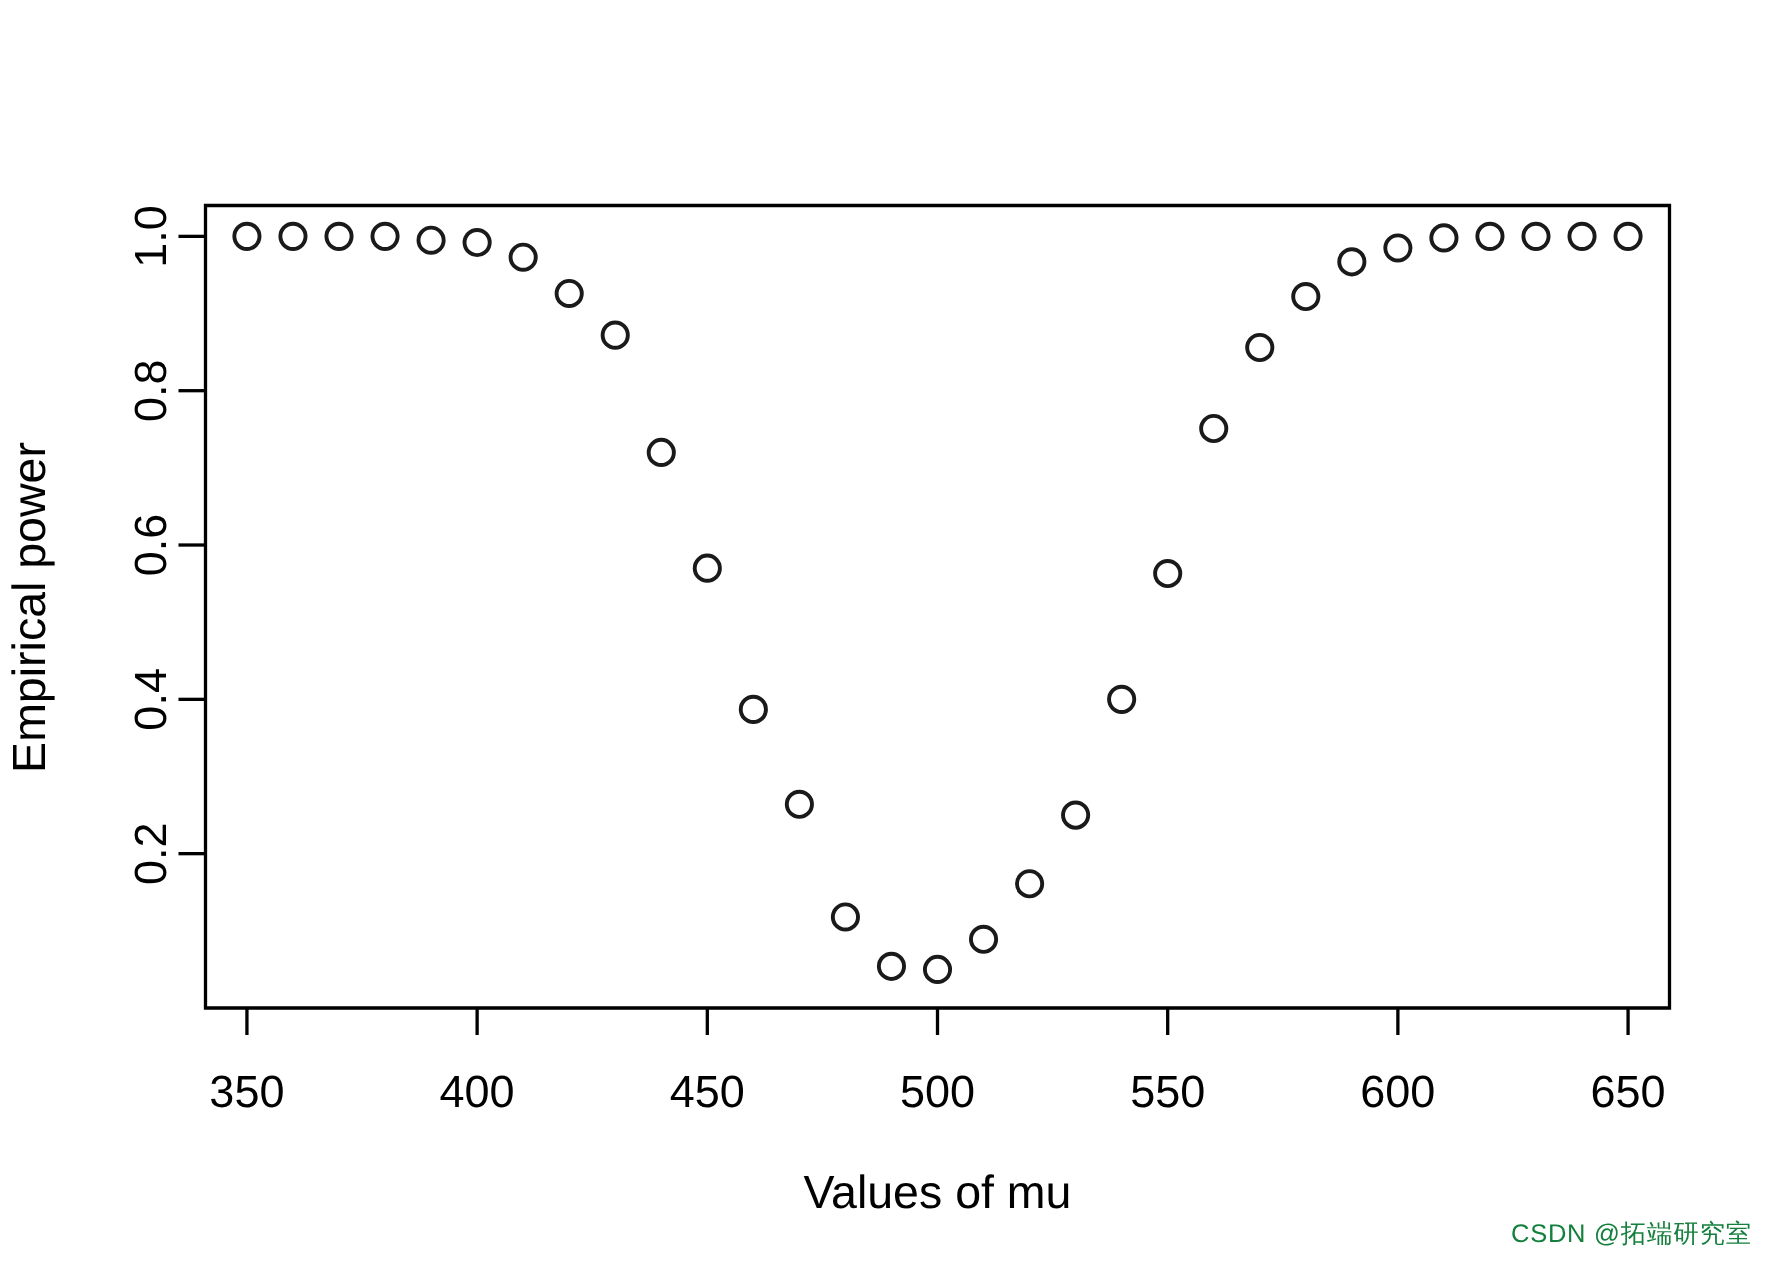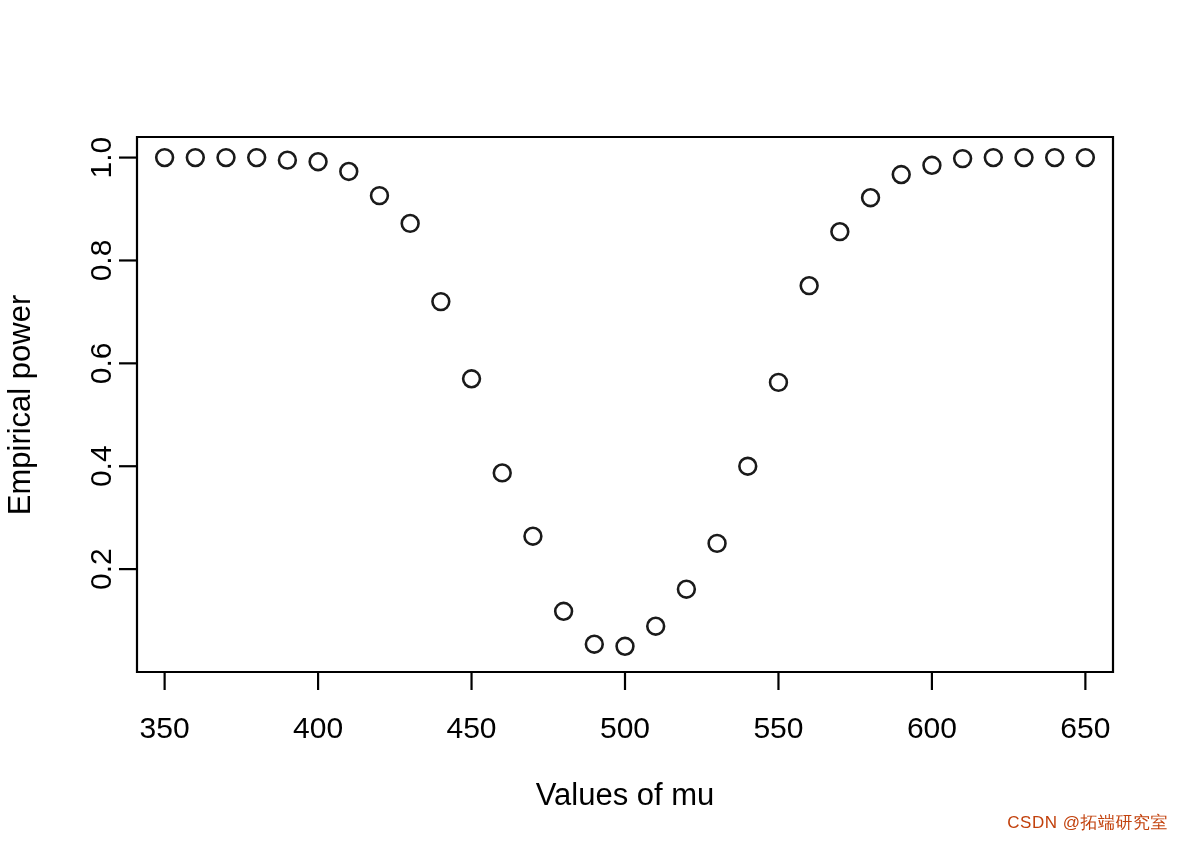--- a/index.html
+++ b/index.html
@@ -54,21 +54,21 @@
     font-family: "Liberation Sans", sans-serif;
     font-size: 31px;
     fill: #000000;
   }
   #watermark {
     position: absolute;
     right: 16px;
     bottom: 12px;
     font-family: "Liberation Sans", sans-serif;
     font-size: 17px;
-    color: #c2410c;
+    color: #15803d;
     letter-spacing: 0.5px;
     white-space: nowrap;
     user-select: none;
   }
 </style>
 </head>
 <body>
 
 <div id="figure">
 

